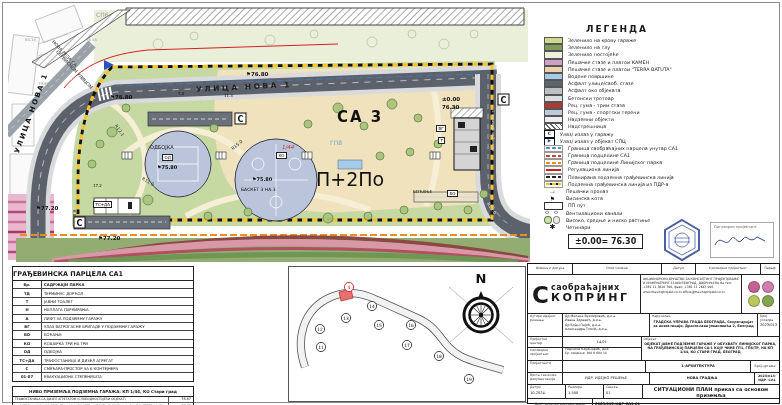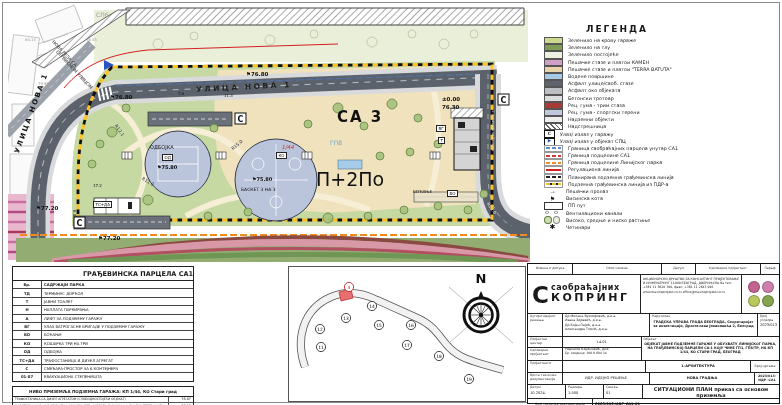--- a/index.html
+++ b/index.html
@@ -20,21 +20,21 @@
   .lb{font-size:4.8px;white-space:nowrap;color:#222;}
   .lg-bottom{position:absolute;left:0;bottom:2px;width:244px;height:44px;}
   .datum-box{position:absolute;left:34px;top:18px;border:1px solid #222;background:#fff;
              font-size:8px;font-weight:bold;padding:2px 6px;}
   .sig-box{position:absolute;right:4px;top:6px;width:62px;height:34px;border:0.6px solid #aaa;}
   .sig-label{font-size:3.6px;color:#666;margin:2px 0 0 3px;}
   .tr-circ{display:inline-block;width:6px;height:6px;border-radius:50%;margin-right:1px;}
   
   #tables{left:12px;top:266px;width:182px;}
   .tb{border:1px solid #222;background:#fff;margin-bottom:4px;}
-  .tb-title{font-size:6.5px;font-weight:bold;text-align:right;padding:2.5px 0;border-bottom:0.7px solid #222;}
+  .tb-title{font-size:6.5px;font-weight:bold;text-align:left;padding:2.5px 0;border-bottom:0.7px solid #222;}
   .tb-row{display:flex;border-bottom:0.5px solid #444;}
   .tb-row:last-child{border-bottom:none;}
   .tb-c1{width:24px;flex:none;border-right:0.5px solid #444;font-size:3.8px;font-weight:bold;
          padding:1.2px 2px;text-align:center;}
   .tb-c2{flex:1;font-size:3.8px;padding:1.2px 2px;white-space:nowrap;overflow:hidden;}
   .tb-head{background:#fff;font-weight:bold;}
   .lv-head{font-size:4px;font-weight:bold;text-align:center;padding:2px 1px;border-bottom:0.7px solid #222;}
   .lv-row{display:flex;border-bottom:0.4px solid #555;}
   .lv-l{flex:1;font-size:3px;padding:0.8px 2px;white-space:nowrap;overflow:hidden;}
   .lv-v{width:20px;flex:none;border-left:0.4px solid #555;font-size:3.4px;text-align:right;padding:0.8px 2px;}
@@ -420,20 +420,36 @@
             <span class="tr-circ" style="background: rgb(207, 224, 176); border: 0.8px solid rgb(94, 122, 60);"></span>
             <span class="tr-circ" style="background: rgb(232, 240, 216); border: 0.8px solid rgb(136, 136, 153);"></span>
           </div>
           <span class="lb">Високо, средње и ниско растиње</span>
         </div>
         <div class="lg-row">
           <div class="sw" style="font-size: 7px;">✱</div>
           <span class="lb">Четинари</span>
         </div>
       </div>
+    <div class="lg-bottom">
+      <div class="datum-box">±0.00= 76.30</div>
+      <svg class="abs" style="left:126px;top:2px" width="44" height="44" viewBox="0 0 44 44">
+        <polygon points="22,2 39,12 39,32 22,42 5,32 5,12" fill="none" stroke="#4a5fa5" stroke-width="2"></polygon>
+        <polygon points="22,7 35,14 35,30 22,37 9,30 9,14" fill="none" stroke="#4a5fa5" stroke-width="0.8"></polygon>
+        <circle cx="22" cy="22" r="7" fill="none" stroke="#4a5fa5" stroke-width="0.8"></circle>
+        <line x1="14" y1="20" x2="30" y2="20" stroke="#4a5fa5" stroke-width="0.7"></line>
+        <line x1="14" y1="24" x2="30" y2="24" stroke="#4a5fa5" stroke-width="0.7"></line>
+      </svg>
+      <div class="sig-box">
+        <div class="sig-label">Одговорни пројектант</div>
+        <svg width="58" height="22" viewBox="0 0 58 22">
+          <path d="M4,16 C10,4 14,20 20,10 C24,4 26,18 32,10 C36,4 38,16 46,8 L54,12" fill="none" stroke="#3a4a8a" stroke-width="1"></path>
+        </svg>
+      </div>
+    </div>
   </div>
 
   <div class="abs" id="tables">
     <div class="tb">
       <div class="tb-title">ГРАЂЕВИНСКА ПАРЦЕЛА СА1</div>
       <div class="tb-row tb-head">
         <div class="tb-c1">Бр.</div>
         <div class="tb-c2">САДРЖАЈИ ПАРКА</div>
       </div>
       <div id="parcel-rows">

